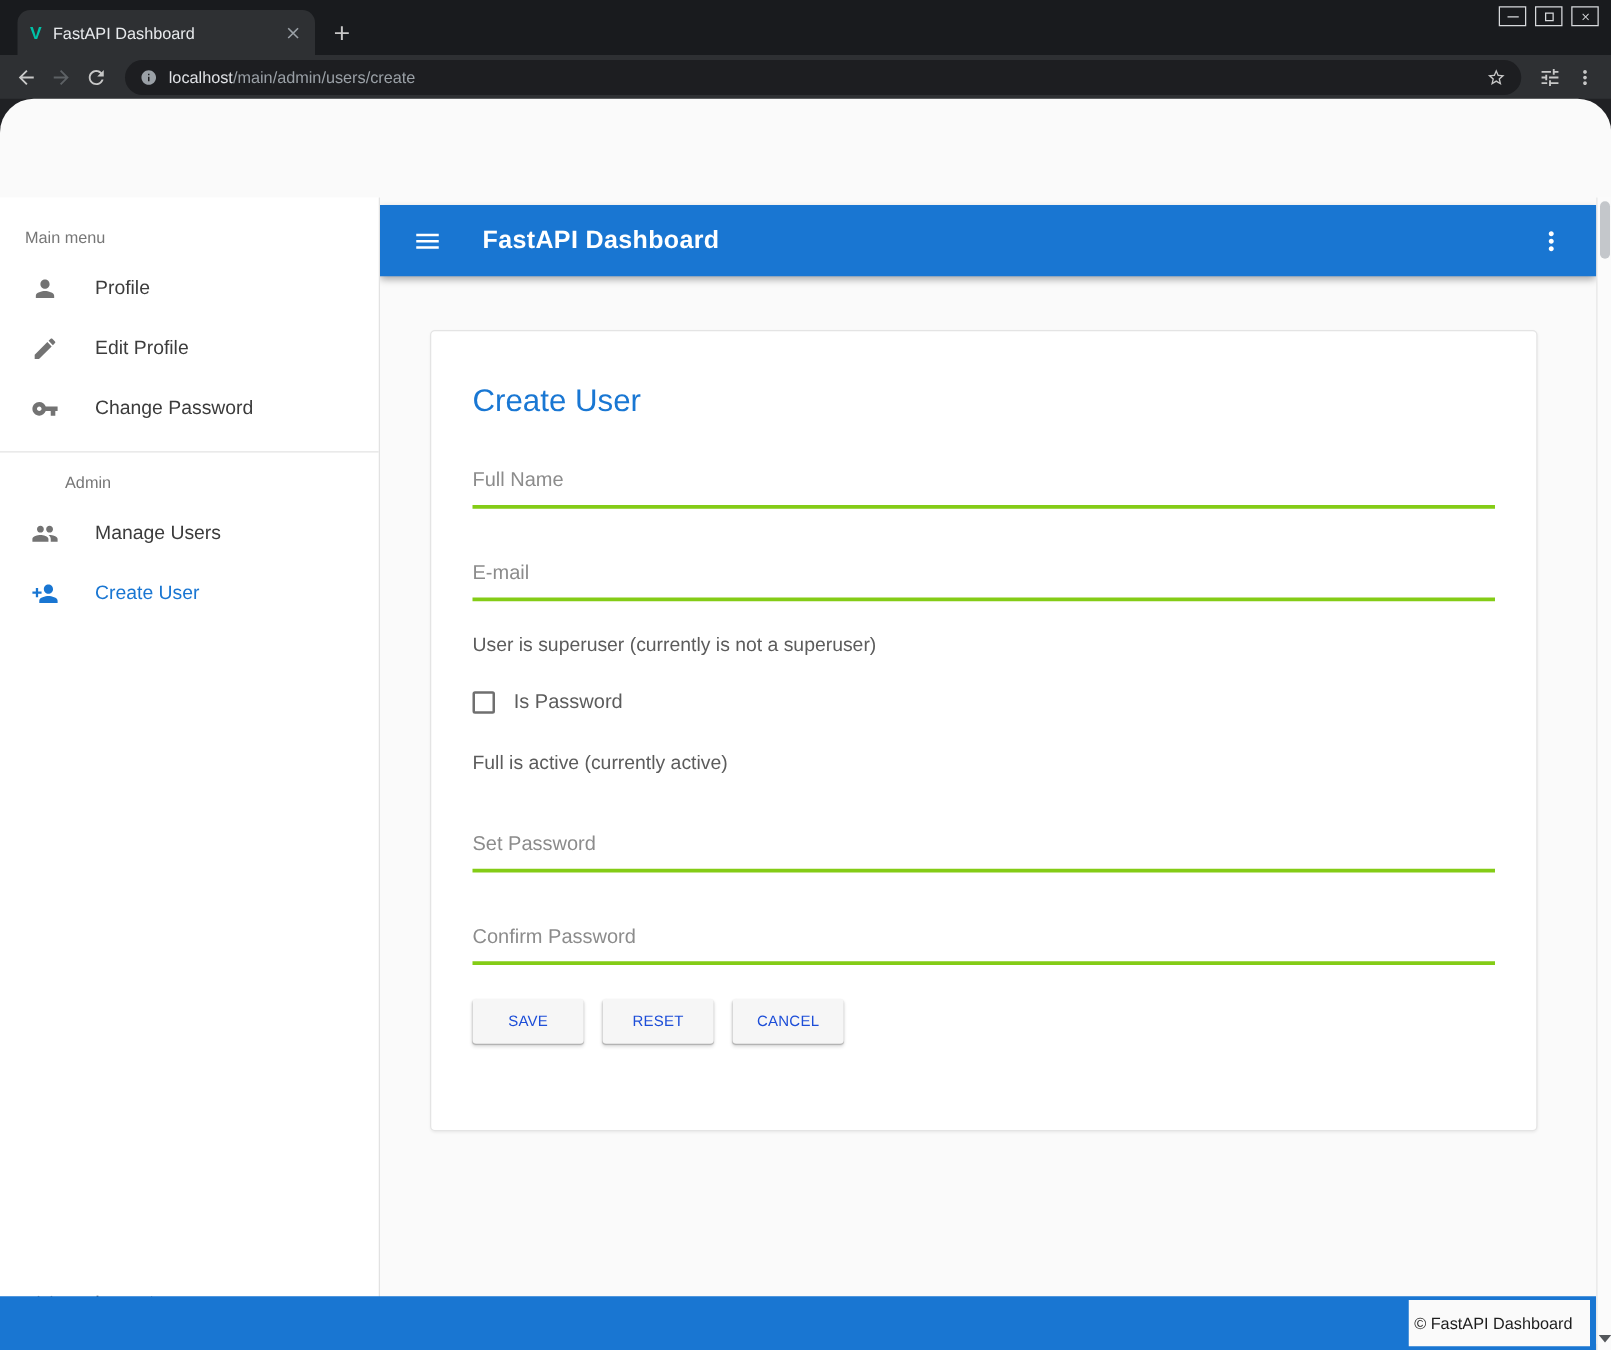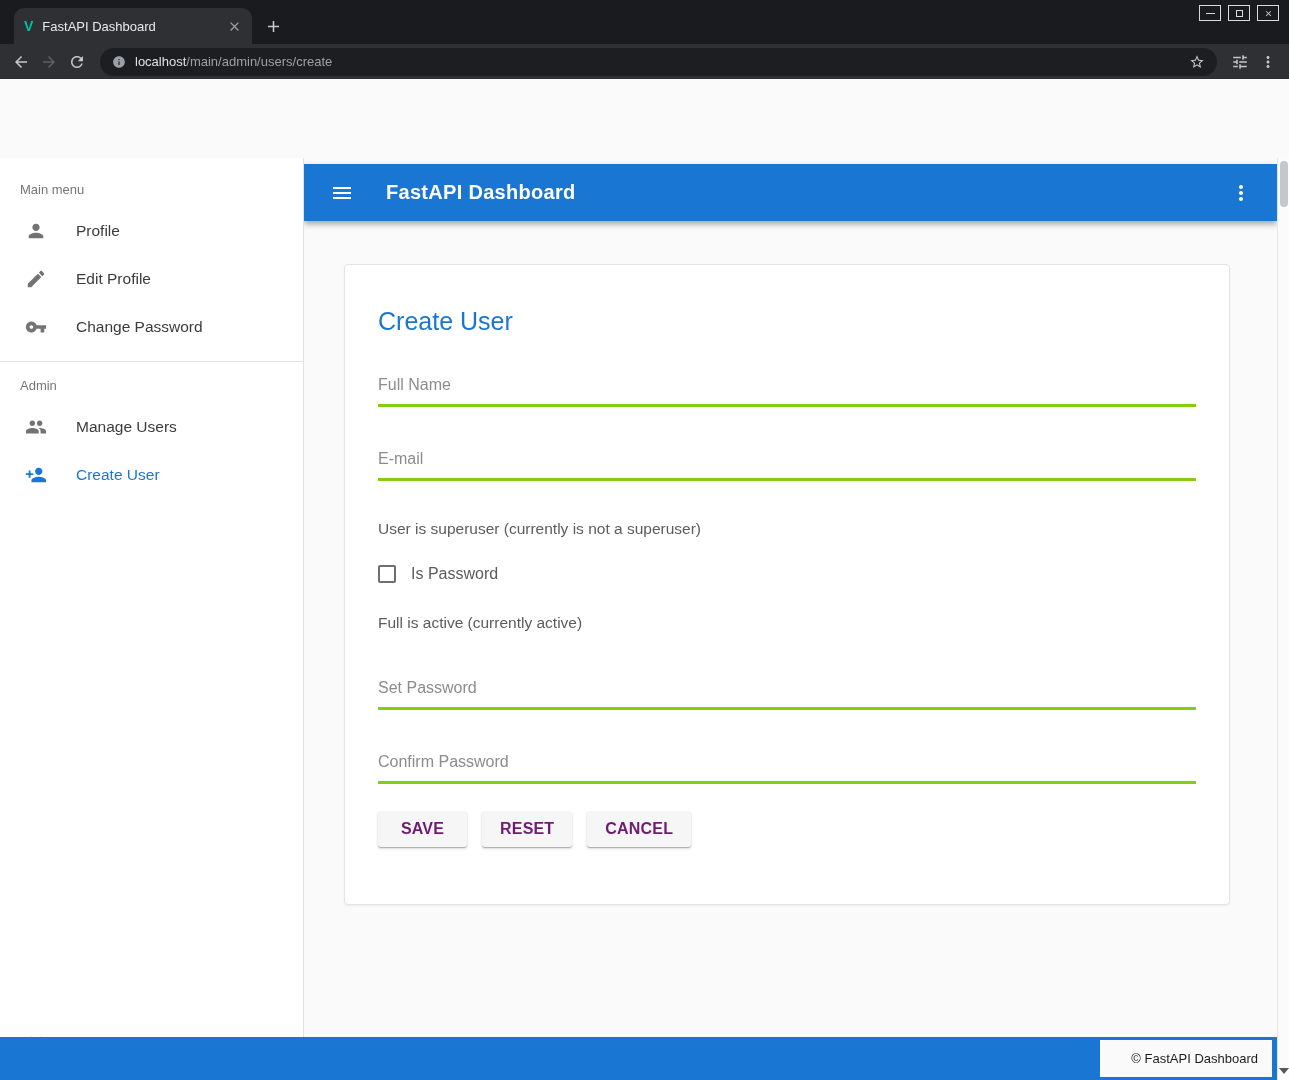--- a/index.html
+++ b/index.html
@@ -40,34 +40,34 @@
     flex:1; height:28px; background:#1d1e21; border-radius:14px;
     display:flex; align-items:center; padding:0 12px; margin:0 6px;
     font-size:13px; color:#9aa0a6; cursor:text;
   }
   .omni-host { color:#dfe1e5; }
   .omni-path { color:#9aa0a6; }
   .omni-star { margin-left:auto; color:#c7c7c7; cursor:pointer; }
   .info-icon { margin-right:9px; color:#9aa0a6; }
 
   
-  .content { position:absolute; left:0; top:79px; right:0; bottom:0; background:#fafafa; }
+  .content { position:absolute; left:0; top:79px; right:0; bottom:0; background:#fafafa;border-radius:27px; }
 
   
   .scrollbar { position:absolute; top:79px; right:0; width:12px; bottom:0; background:#fbfbfb; border-left:1px solid #e6e6e6; }
   .scroll-thumb { position:absolute; top:3px; left:2px; width:8px; height:46px; background:#c4c7cb; border-radius:4px; cursor:pointer; }
   .scroll-down { position:absolute; bottom:6px; left:1px; width:0; height:0; border-left:5px solid transparent; border-right:5px solid transparent; border-top:6px solid #54575b; cursor:pointer; }
 
   
   .sidebar {
     position:absolute; left:0; top:79px; width:304px; height:958px; background:#fff;
     border-right:1px solid #e2e2e2; display:flex; flex-direction:column;
   }
   .side-label { font-size:13px; color:#767676; padding-left:20px; margin:24px 0 10px; }
-  .side-label.second { margin-top:16px; }
+  .side-label.second { margin-top:16px;margin-left:32px; }
   .side-item {
     height:48px; display:flex; align-items:center; padding-left:25px;
     color:#3c3c3c; font-size:15.5px; cursor:pointer;
   }
   .side-item .icon { width:22px; height:22px; color:#737373; margin-right:29px; }
   .side-item.active { color:#1976d2; }
   .side-item.active .icon { color:#1976d2; }
   .side-divider { height:1px; background:#e4e4e4; margin-top:10px; }
   .side-divider.flat { margin-top:0; }
   .side-spacer { flex:1; }
@@ -88,39 +88,39 @@
     padding:28px 33px; box-shadow:0 1px 2px rgba(0,0,0,0.05);
   }
   .card h1 { margin:14px 0 0; color:#1977d3; font-size:25px; font-weight:500; }
   .fld { margin-top:40px; }
   .fld input {
     width:100%; border:none; border-bottom:3px solid #84cc16; font-size:16px;
     padding:0 0 10px; color:#333; background:transparent; outline:none;
     font-family:"Liberation Sans", sans-serif;
   }
   .fld input::placeholder { color:#8c8c8c; opacity:1; }
-  .hint { margin-top:39px; font-size:15.5px; color:#5c5c5c; }
+  .hint { margin-top:27px; font-size:15.5px; color:#5c5c5c; }
   .cb-row { margin-top:27px; display:flex; align-items:center; cursor:pointer; }
   .cb { width:18px; height:18px; border-radius:2px; position:relative; flex:none; }
   .cb.unchecked { border:2px solid #6f6f6f; background:#fff; }
   .cb.checked { background:#42a5f5; display:flex; align-items:center; justify-content:center; }
   .cb-label { margin-left:15px; font-size:16px; color:#5c5c5c; }
   .gap-lg { margin-top:47px; }
   .btn-row { margin-top:27px; display:flex; gap:15px; }
   .btn {
     min-width:89px; height:36px; background:#f6f6f6; border:none; border-radius:3px;
     box-shadow:0 1px 1px rgba(0,0,0,0.25), 0 2px 3px rgba(0,0,0,0.12);
-    font-size:16px; font-weight:700; color:#701a75; letter-spacing:.2px;
+    font-size:12px; font-weight:400; color:#1d4ed8; letter-spacing:.2px;
     font-family:"Liberation Sans", sans-serif; cursor:pointer; padding:0 18px;
   }
 
   
   .bottom-bar { position:absolute; left:0; right:12px; bottom:0; height:43px; background:#1976d2; }
   .footer-panel {
-    position:absolute; right:5px; top:3px; width:172px; height:37px; background:#fafafa;
+    position:absolute; right:5px; top:3px; width:145px; height:37px; background:#fafafa;
     display:flex; align-items:center; justify-content:flex-end; padding-right:14px;
     font-size:13px; color:#1d1d1d;
   }
 </style>
 </head>
 <body>
 
 <div class="screen">
 
   <div class="titlebar">

